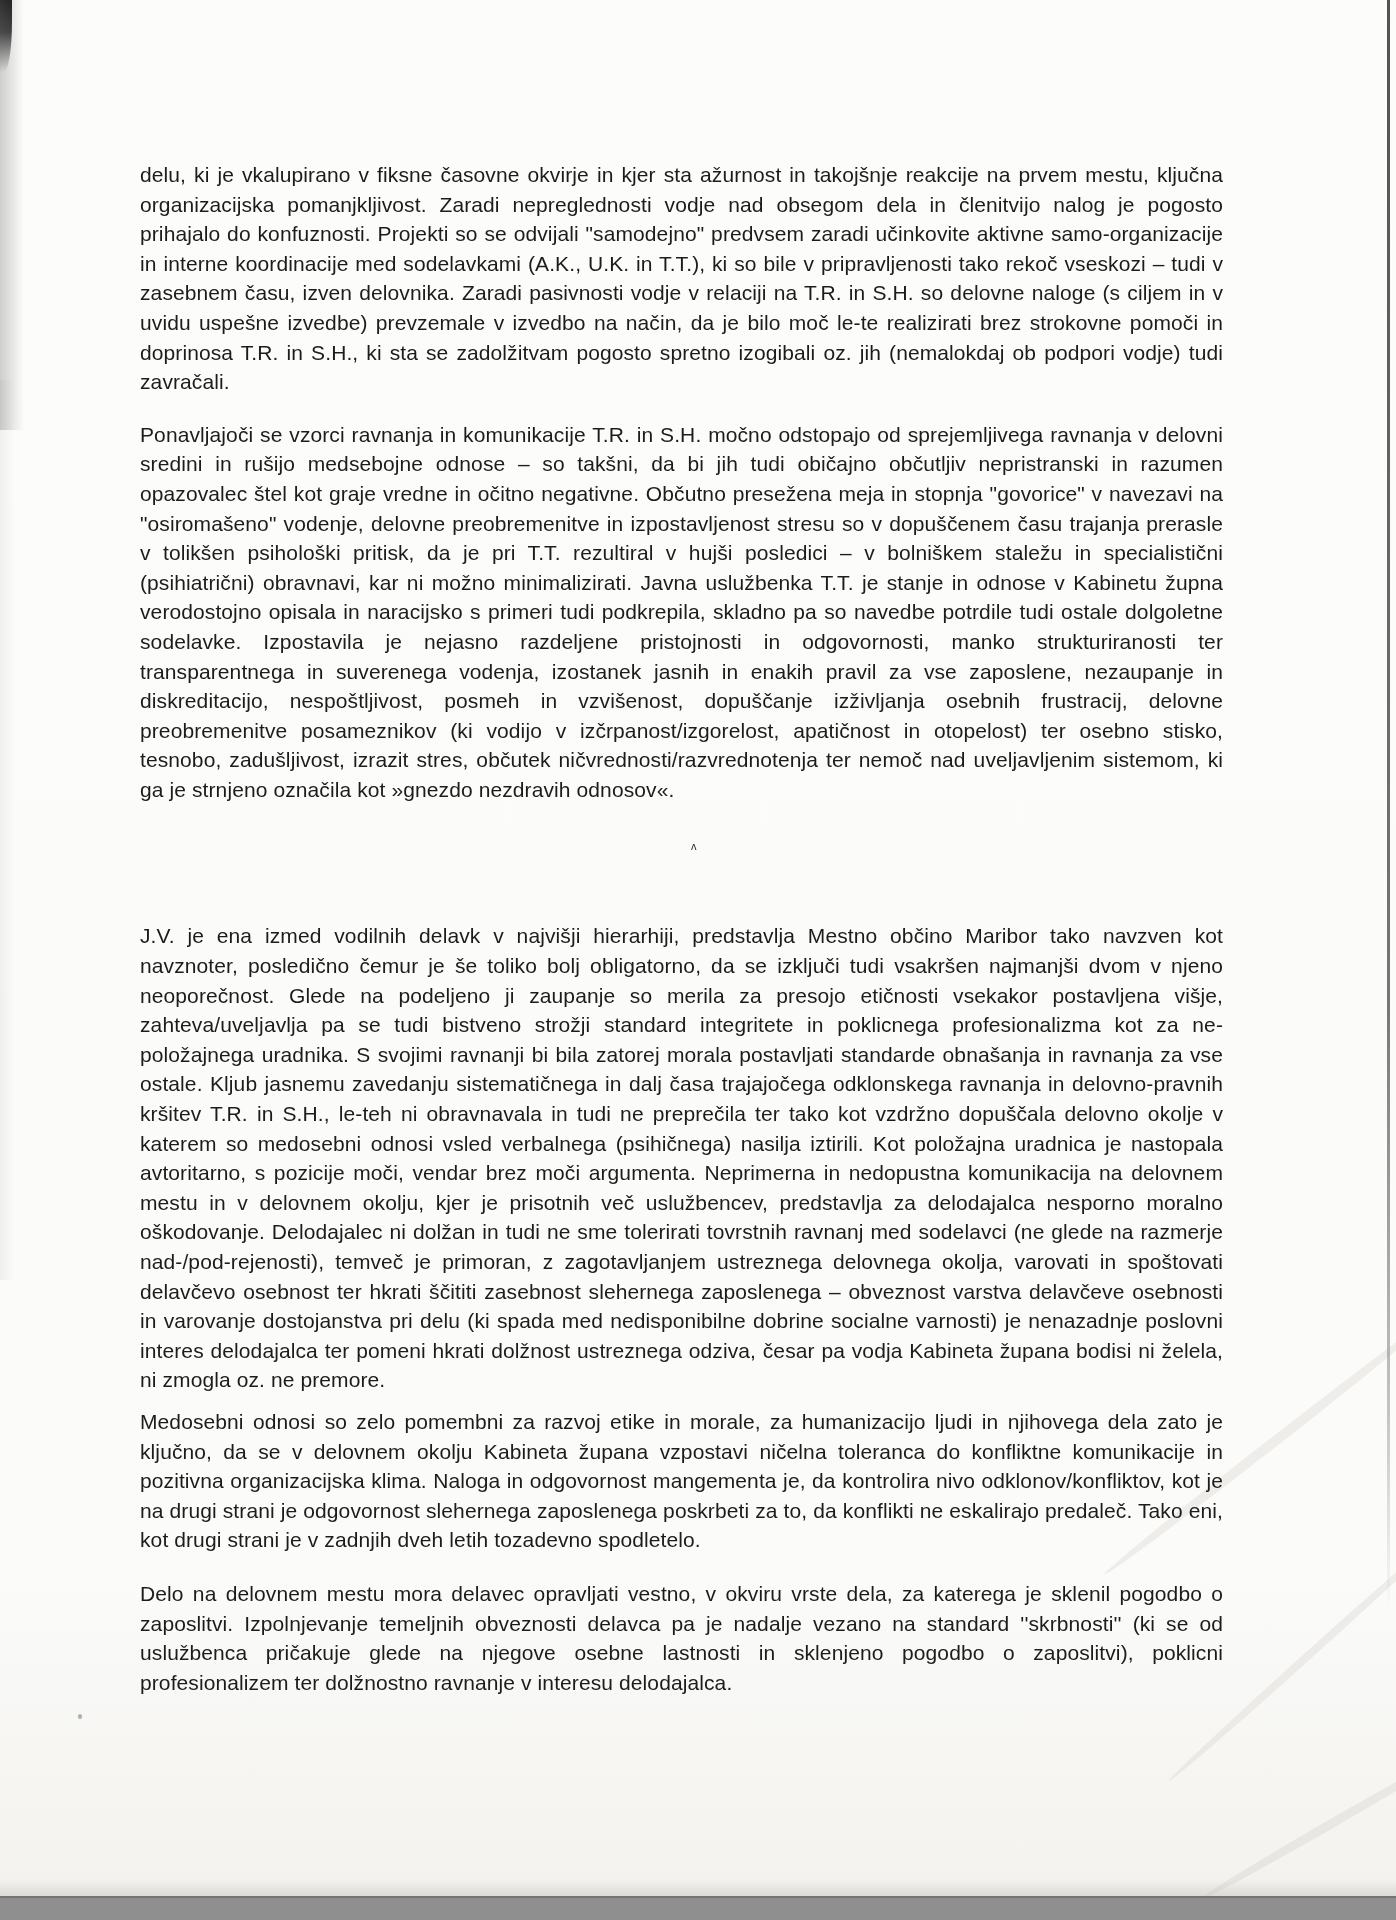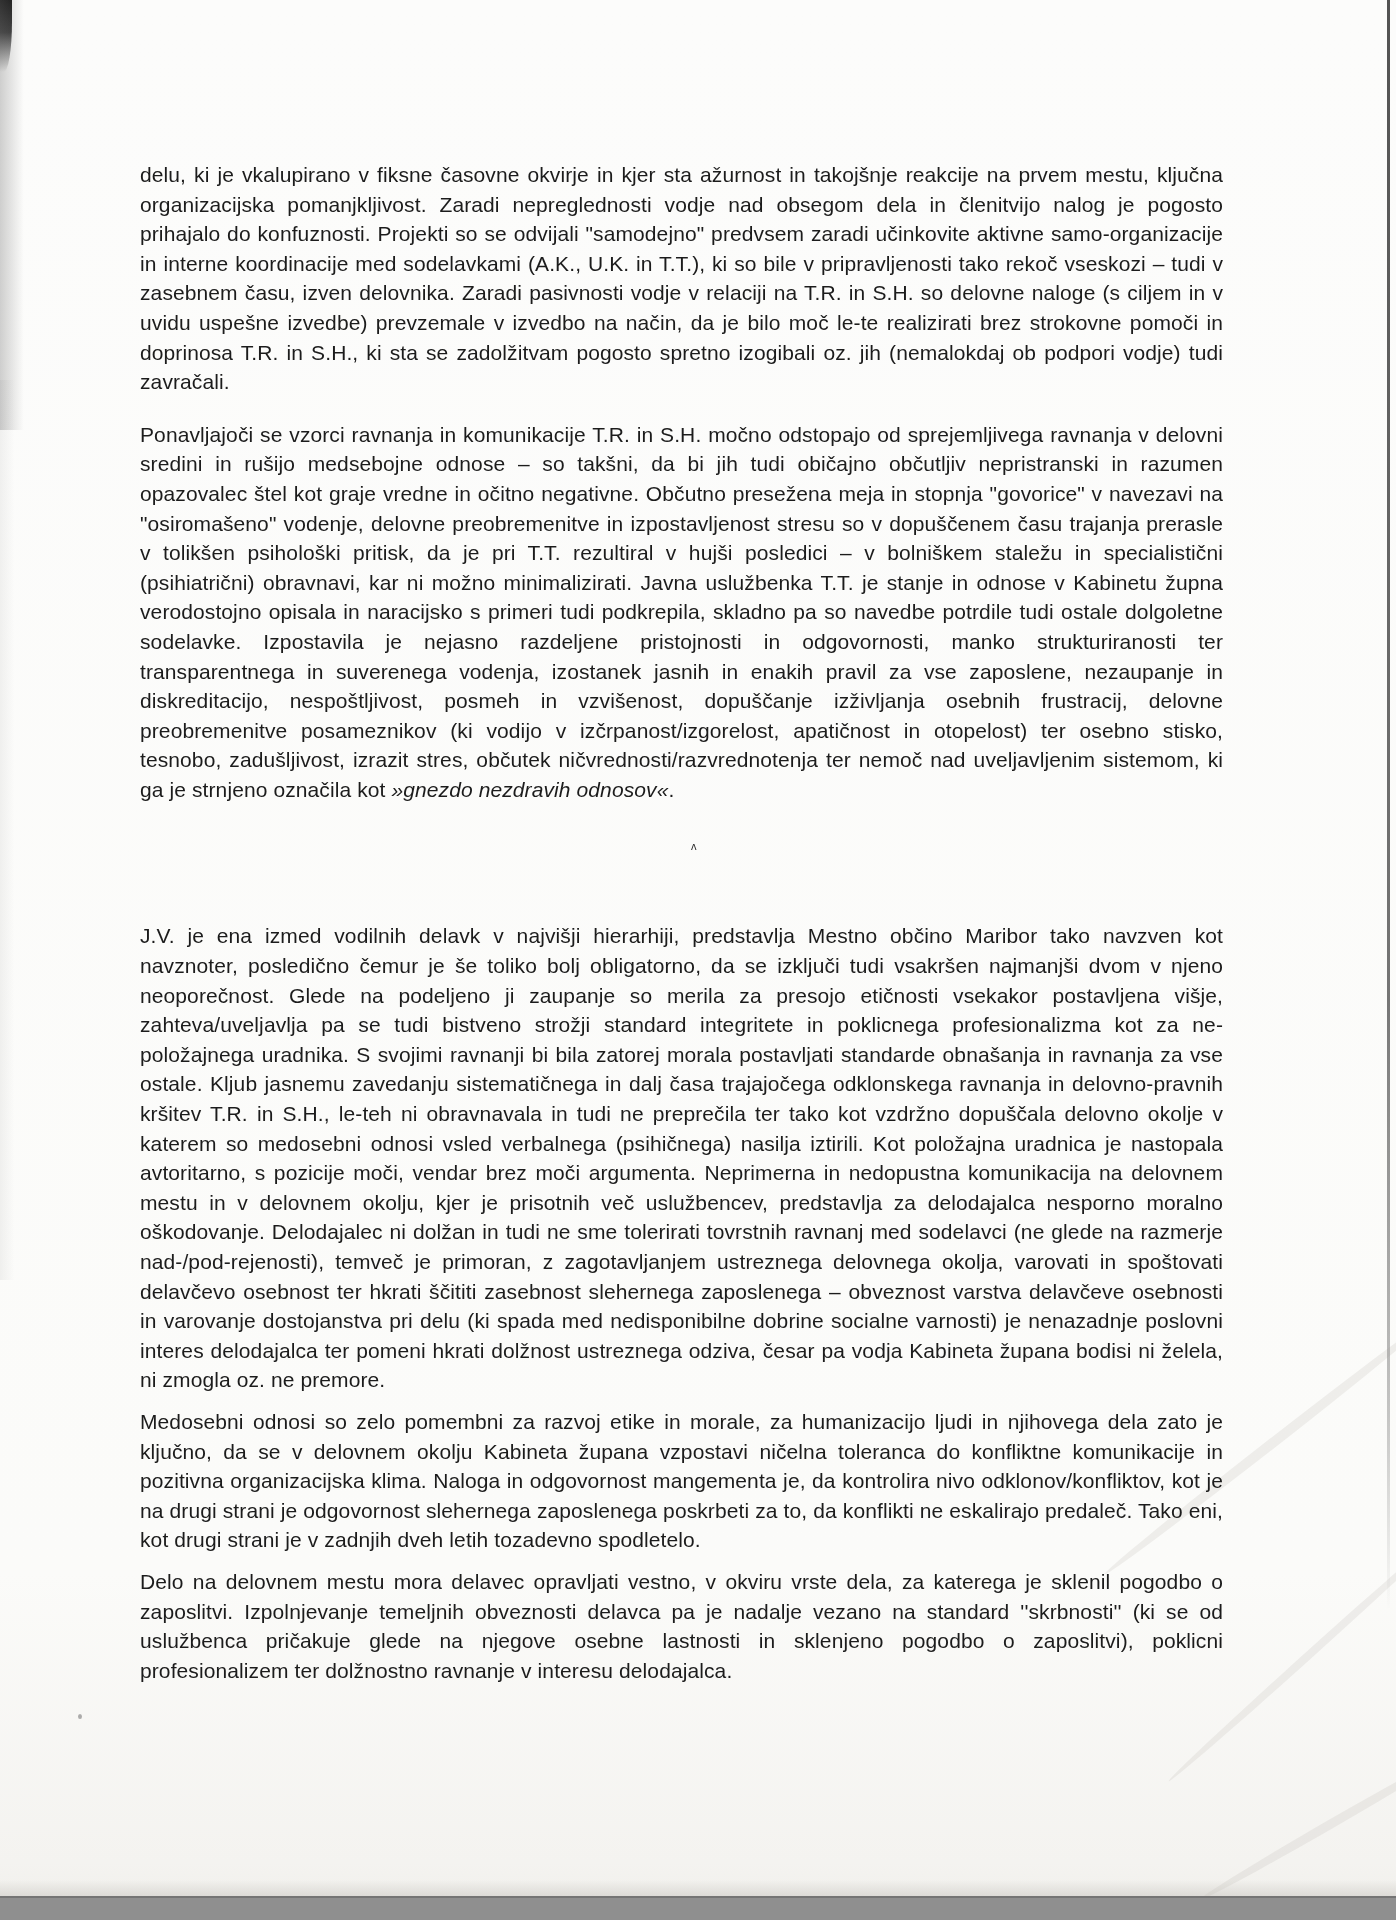--- a/index.html
+++ b/index.html
@@ -56,22 +56,22 @@
   
   .content{
     position:absolute;left:140px;top:160px;width:1083px;
     font-size:21px;line-height:29.6px;letter-spacing:0.1px;
     color:#1c1c1c;text-align:justify;
   }
   .content p{margin:0;}
   .content p + p{margin-top:23px;}
   .content p.big-gap{margin-top:117px;}
   .content p.gap-md{margin-top:12px;}
-  .content p.gap-lg{margin-top:12px;}
-  .quote-italic{font-style:italic;}
+  .content p.gap-lg{margin-top:24px;}
+  .quote-italic{}
 </style>
 </head>
 <body>
 
 <div class="page">
 
   <div class="corner-blob"></div>
   <div class="left-shade"></div>
   <div class="left-shade-lower"></div>
   <div class="right-line"></div>

